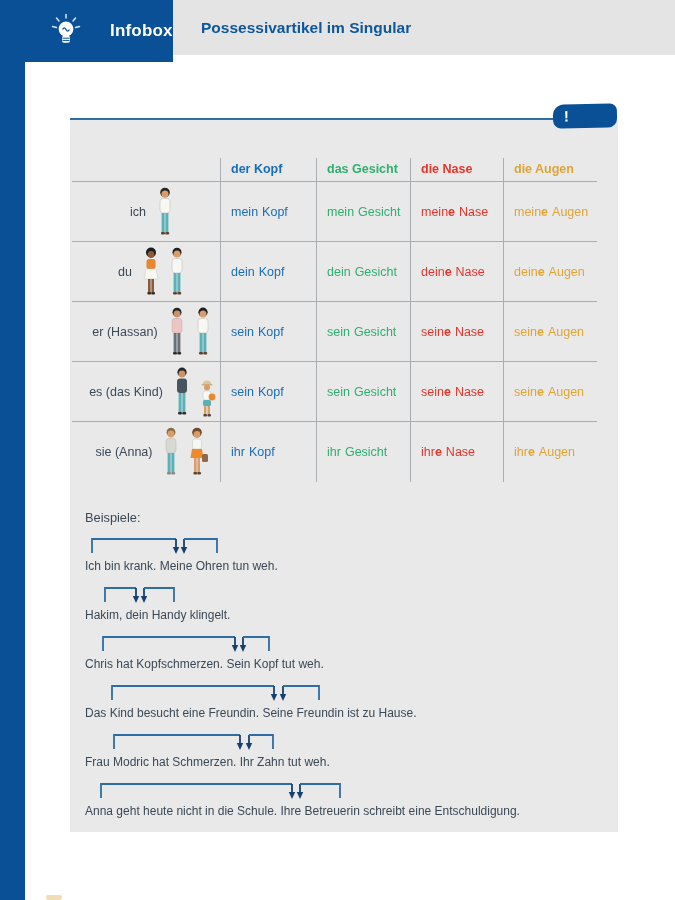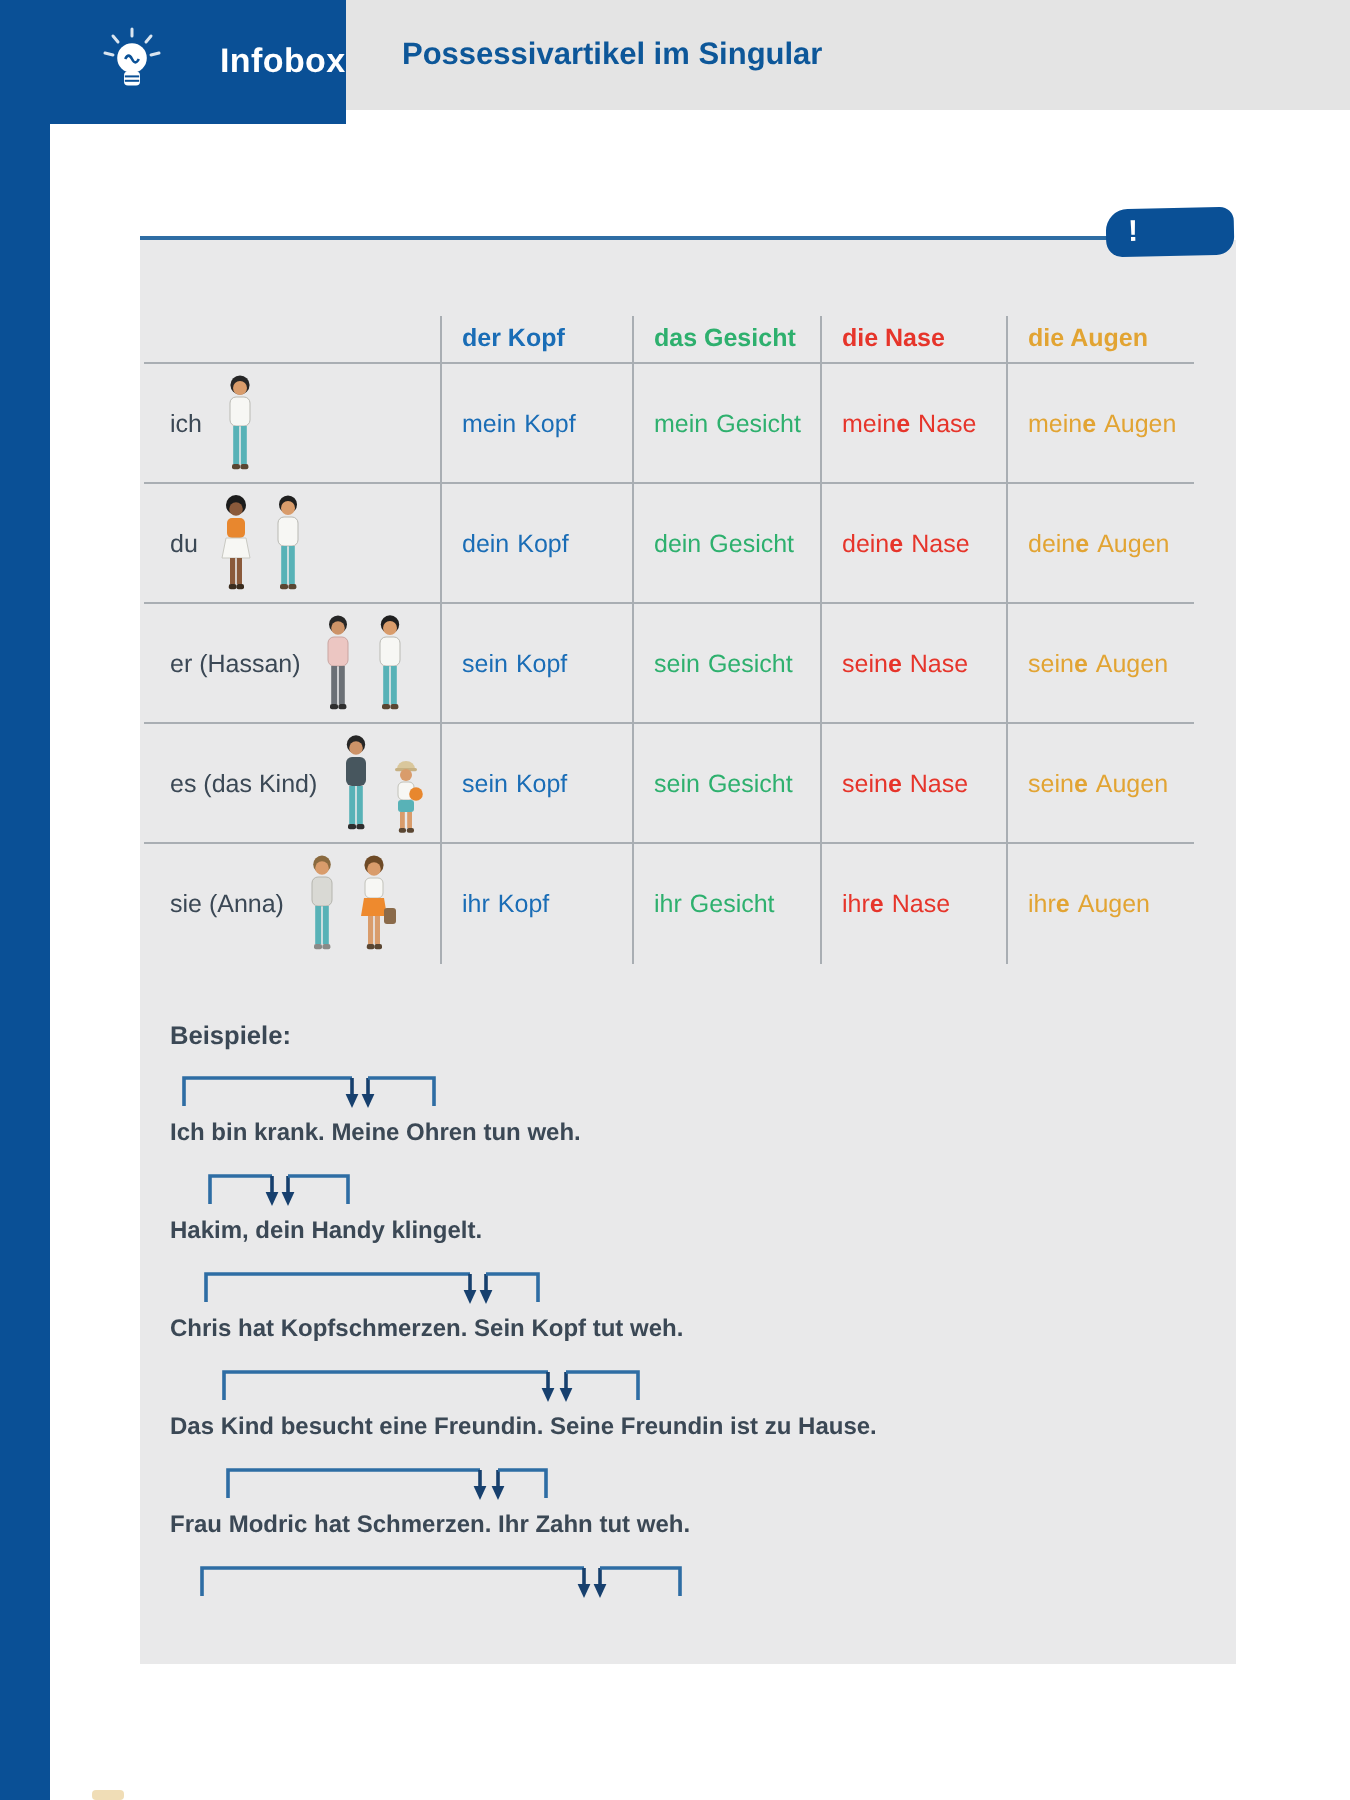--- a/index.html
+++ b/index.html
@@ -33,28 +33,28 @@
     color:#fff;font-weight:bold;font-size:15px;line-height:23px;padding-left:11px;box-sizing:border-box;
   }
   
   .tbl{position:absolute;left:2px;top:38px;width:525px;color:var(--ink);font-size:12.5px;}
   .trow{display:grid;grid-template-columns:148px 96px 94px 93px 94px;}
   .cell{box-sizing:border-box;display:flex;align-items:center;padding-left:10px;border-bottom:1px solid var(--grid);}
   .cell:nth-child(n+2){border-left:1px solid var(--grid);}
   .thead .cell{height:24px;font-weight:bold;align-items:flex-end;padding-bottom:5px;}
   .tbody .cell{height:60px;}
   .trow.last .cell{border-bottom:none;}
-  .cell.lbl{padding-left:13px;border-left:none;}
+  .cell.lbl{padding-left:13px;border-left:none;justify-content:center;}
   .c0{color:var(--kopf);} .c1{color:var(--gesicht);} .c2{color:var(--nase);padding-left:10px;} .c3{color:var(--augen);}
   .end{font-weight:bold;}
   .noun{margin-left:4px;}
   .figs{display:flex;align-items:flex-end;gap:6px;margin-left:9px;}
   .figs svg{display:block;}
   
-  .examples{position:absolute;left:15px;top:390px;width:525px;color:var(--ink);font-weight:bold;}
+  .examples{position:absolute;left:15px;top:390px;width:525px;color:var(--ink);}
   .ex-heading{font-size:12.8px;margin:0 0 10px 0;}
   .ex{margin-bottom:9px;}
   .ex svg{display:block;}
   .ex p{margin:1px 0 0 0;font-size:12px;line-height:17px;}
   .bracket{fill:none;stroke:var(--bracket);stroke-width:1.8;}
   .astem{stroke:var(--arrow);stroke-width:1.8;}
   .ahead{fill:var(--arrow);}
   .page-num-sliver{position:absolute;left:46px;top:895px;width:16px;height:5px;background:#f0ddb6;border-radius:2px;}
 </style>
 </head>
@@ -390,17 +390,18 @@
 
     <div class="ex">
       <svg width="300" height="22">
         <path class="bracket" d="M16 18 L16 4 L207 4"></path>
           <line class="astem" x1="207" y1="4" x2="207" y2="12"></line>
           <polygon class="ahead" points="203.8,12 210.2,12 207,19"></polygon>
         <line class="astem" x1="215" y1="12" x2="215" y2="4"></line>
           <polygon class="ahead" points="211.8,12 218.2,12 215,19"></polygon>
           <path class="bracket" d="M215 4 L255 4 L255 18"></path>
       </svg>
+      <p>Anna geht heute nicht in die Schule. Ihre Betreuerin schreibt eine Entschuldigung.</p>
     </div>
   </div>
 </div>
 
 <div class="page-num-sliver"></div>
 
 </body></html>

